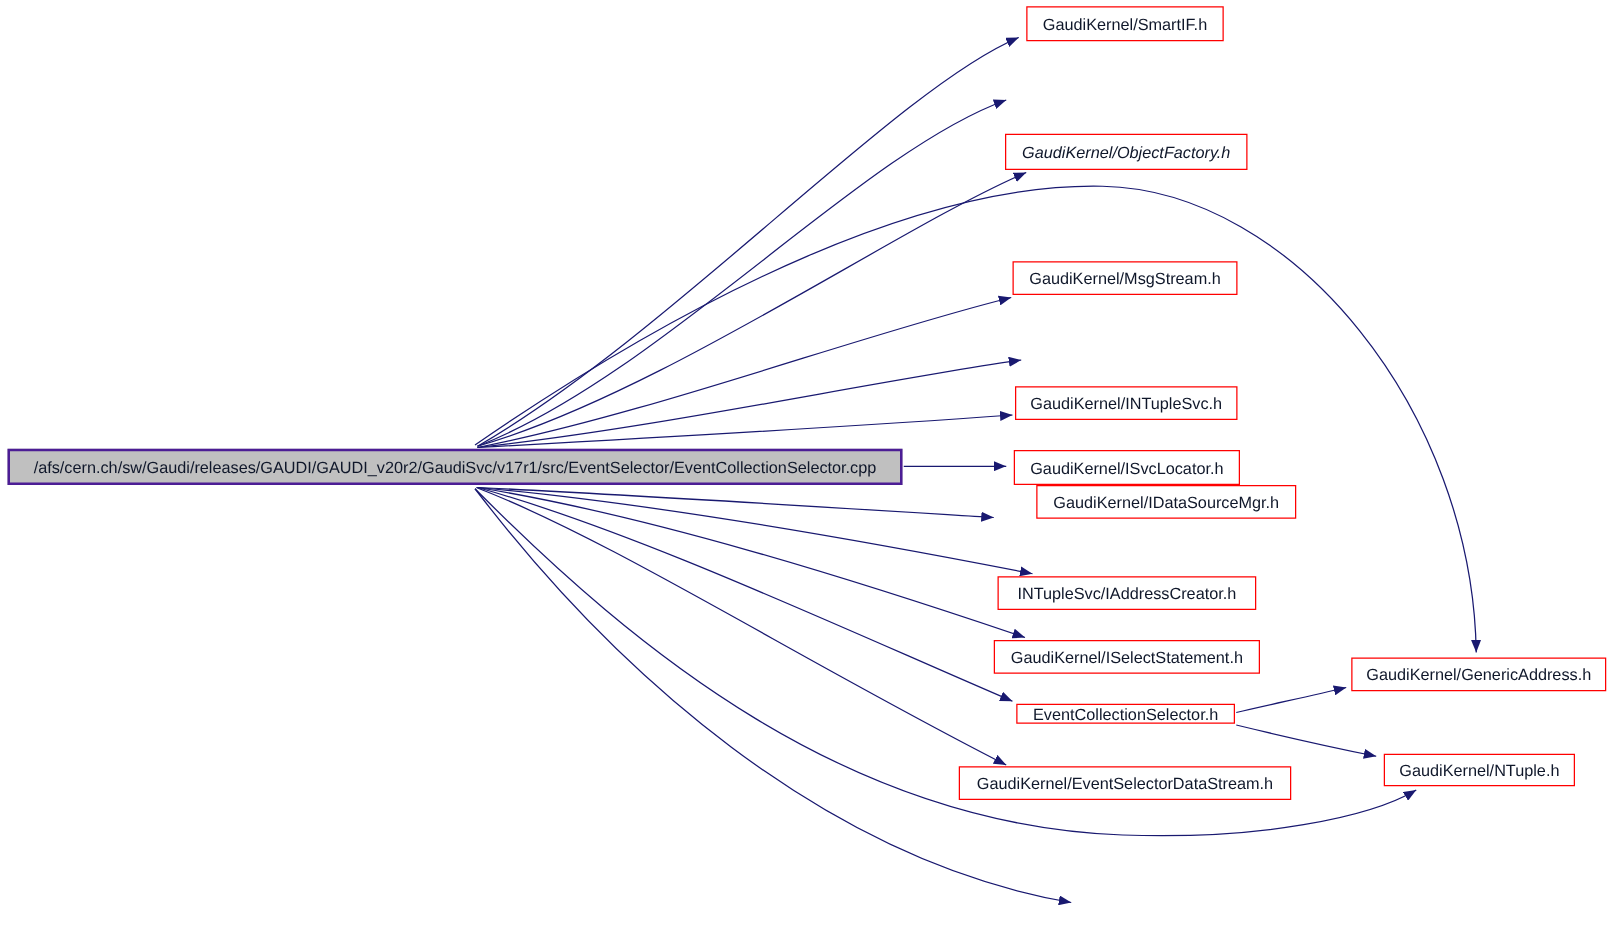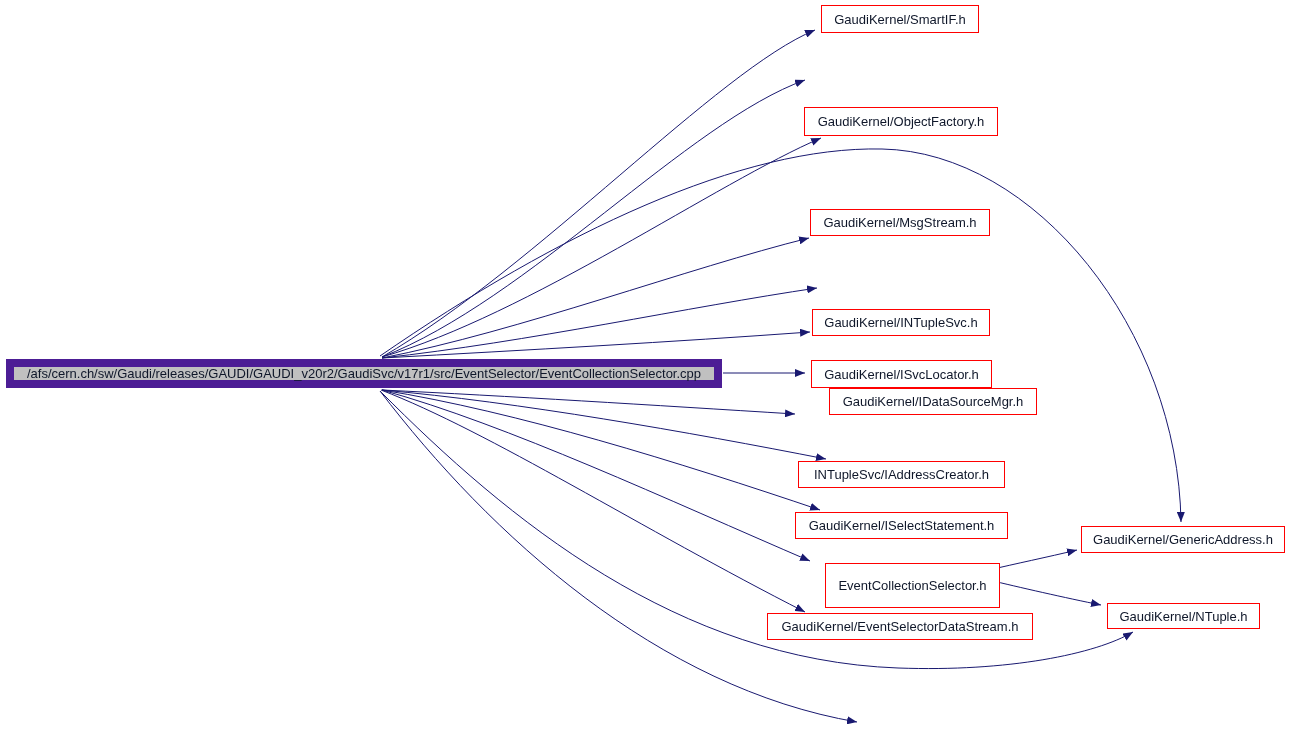--- a/index.html
+++ b/index.html
@@ -30,21 +30,21 @@
     font-size:13px;
     line-height:1;
     display:flex;
     align-items:center;
     justify-content:center;
     white-space:nowrap;
     padding:0 4px;
   }
   .node.root{
     background:#c0c0c0;
-    border:8px solid #4c1d95;
+    border:2px solid #4c1d95;
   }
   .node.system{
     border:3px solid #4d7c0f;
     margin-top:32px;
   }
 </style>
 </head>
 <body>
 
 <div class="canvas">
@@ -72,36 +72,36 @@
     <path class="edge" d="M380,391 C490,535 658,688 857,722" marker-end="url(#arrow)"></path>
     <path class="edge" d="M989,570 C1014,564 1048,557 1077,550" marker-end="url(#arrow)"></path>
     <path class="edge" d="M989,580 C1018,587 1066,598 1101,605" marker-end="url(#arrow)"></path>
   </svg>
 
   <div class="node root" style="left:6px;top:359px;width:716px;height:29px;">/afs/cern.ch/sw/Gaudi/releases/GAUDI/GAUDI_v20r2/GaudiSvc/v17r1/src/EventSelector/EventCollectionSelector.cpp</div>
 
   <div class="node" style="left:821px;top:5px;width:158px;height:28px;">GaudiKernel/SmartIF.h</div>
 
 
-  <div class="node" style="left:804px;top:107px;width:194px;height:29px;">GaudiKernel/ObjectFactory.h</div>
+  <div class="node" style="left:804px;top:107px;width:194px;height:29px;font-style:italic;">GaudiKernel/ObjectFactory.h</div>
 
   <div class="node" style="left:810px;top:209px;width:180px;height:27px;">GaudiKernel/MsgStream.h</div>
 
 
   <div class="node" style="left:812px;top:309px;width:178px;height:27px;">GaudiKernel/INTupleSvc.h</div>
 
   <div class="node" style="left:811px;top:360px;width:181px;height:28px;">GaudiKernel/ISvcLocator.h</div>
 
   <div class="node" style="left:797px;top:388px;width:208px;height:27px;margin-left:32px;">GaudiKernel/IDataSourceMgr.h</div>
 
   <div class="node" style="left:798px;top:461px;width:207px;height:27px;">INTupleSvc/IAddressCreator.h</div>
 
   <div class="node" style="left:795px;top:512px;width:213px;height:27px;">GaudiKernel/ISelectStatement.h</div>
 
-  <div class="node" style="left:813px;top:563px;width:175px;height:45px;margin-left:12px;">EventCollectionSelector.h</div>
+  <div class="node" style="left:813px;top:563px;width:175px;height:16px;">EventCollectionSelector.h</div>
 
   <div class="node" style="left:767px;top:613px;width:266px;height:27px;">GaudiKernel/EventSelectorDataStream.h</div>
 
   <div class="node" style="left:1081px;top:526px;width:204px;height:27px;">GaudiKernel/GenericAddress.h</div>
 
   <div class="node" style="left:1107px;top:603px;width:153px;height:26px;">GaudiKernel/NTuple.h</div>
 
   <div class="node system" style="left:864px;top:714px;width:73px;height:28px;">memory</div>
 
 </div>

